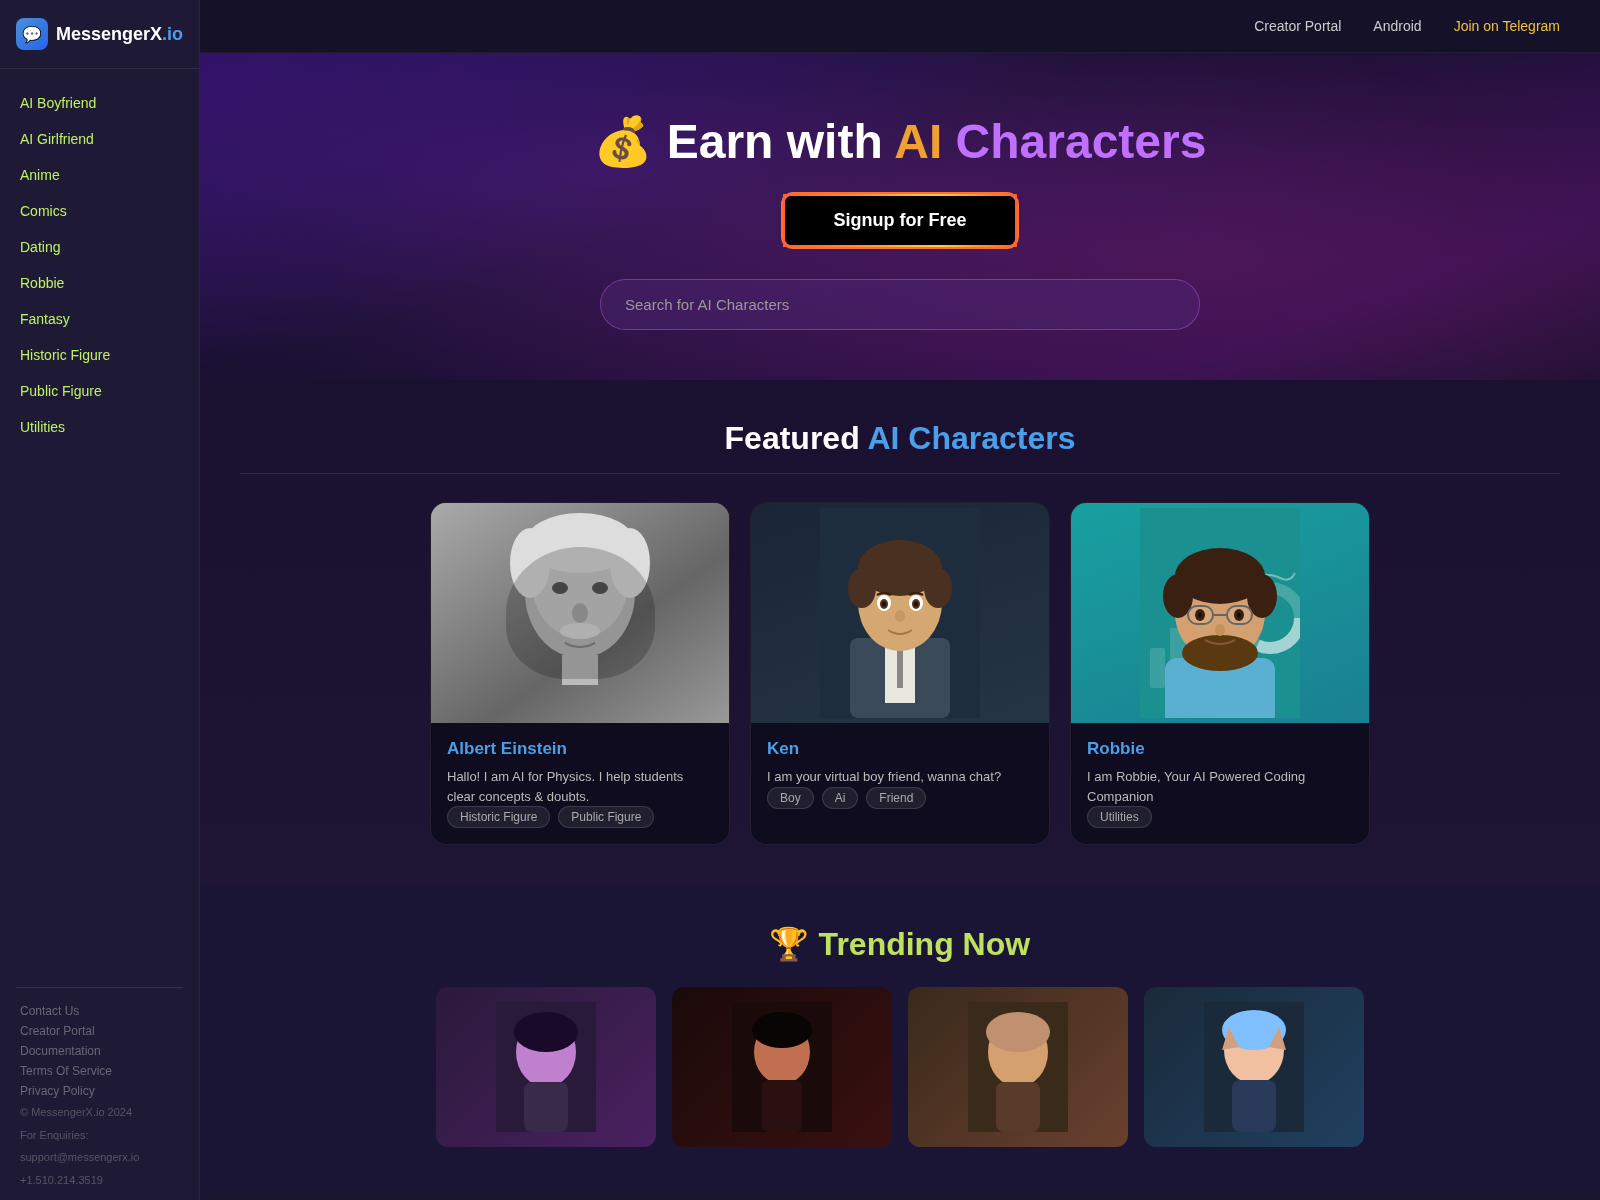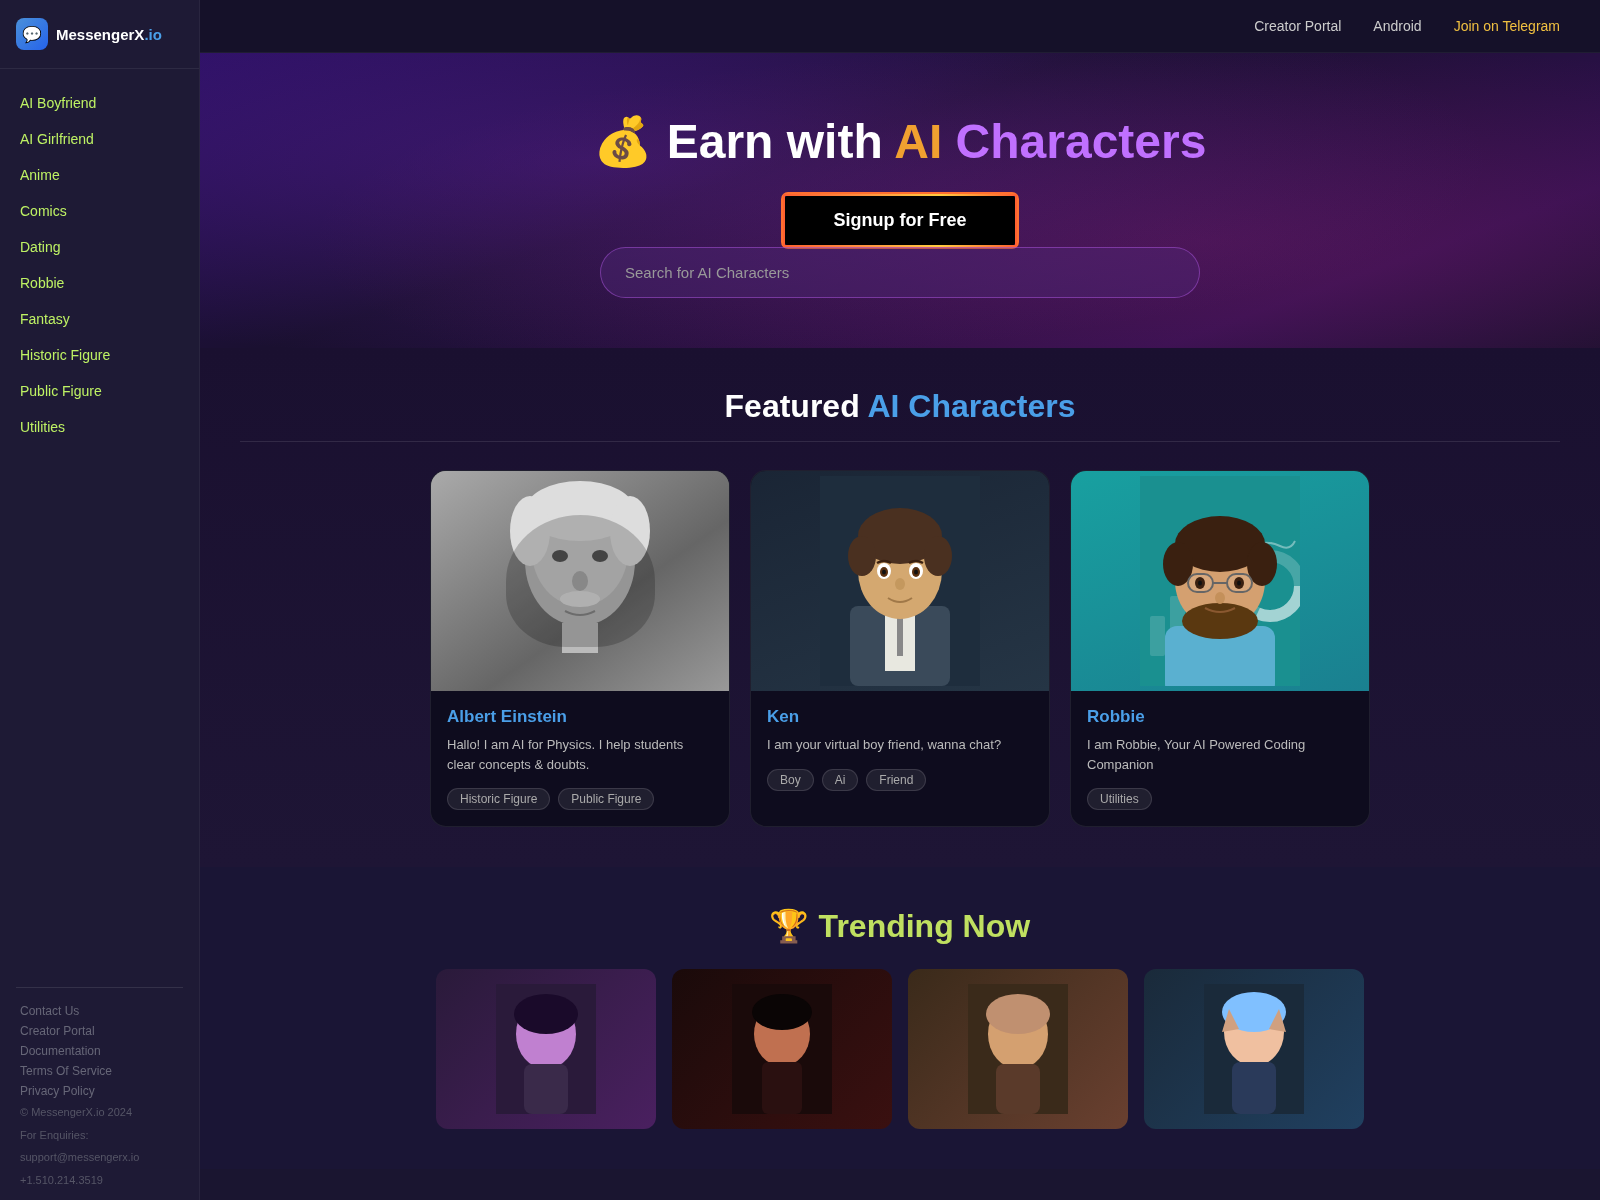--- a/index.html
+++ b/index.html
@@ -38,21 +38,21 @@
       width: 32px;
       height: 32px;
       background: linear-gradient(135deg, #4a90d9, #2563eb);
       border-radius: 8px;
       display: flex;
       align-items: center;
       justify-content: center;
       font-size: 16px;
     }
     #logo-text {
-      font-size: 15px;
+      font-size: 18px;
       font-weight: 700;
       color: #fff;
     }
     #logo-text span {
       color: #4a9fe8;
     }
     .nav-section {
       padding: 16px 0;
       flex: 1;
     }
@@ -146,21 +146,22 @@
     }
     #signup-btn {
       background: #000;
       color: #fff;
       border: 2px solid transparent;
       border-image: linear-gradient(90deg, #ff6030, #ff9040, #ffcc40, #ff6030) 1;
       padding: 14px 48px;
       font-size: 18px;
       font-weight: 600;
       cursor: pointer;
-      border-radius: 5px;
+      border-radius: 10px;
+      margin-bottom: 32px;
       position: relative;
       background-clip: padding-box;
       box-shadow: 0 0 0 2px #ff7030, inset 0 0 0 1px #000;
     }
     #search-container {
       width: 100%;
       max-width: 600px;
       position: relative;
     }
     #search-input {
@@ -218,21 +219,20 @@
     .card-name {
       font-size: 17px;
       font-weight: 600;
       color: #4a9fe8;
       margin-bottom: 8px;
     }
     .card-desc {
       font-size: 13px;
       color: #bbb;
       line-height: 1.5;
-      margin-bottom: 14px;
     }
     .card-tags {
       display: flex;
       gap: 8px;
       flex-wrap: wrap;
     }
     .tag {
       background: rgba(255,255,255,0.08);
       border: 1px solid rgba(255,255,255,0.12);
       border-radius: 20px;

